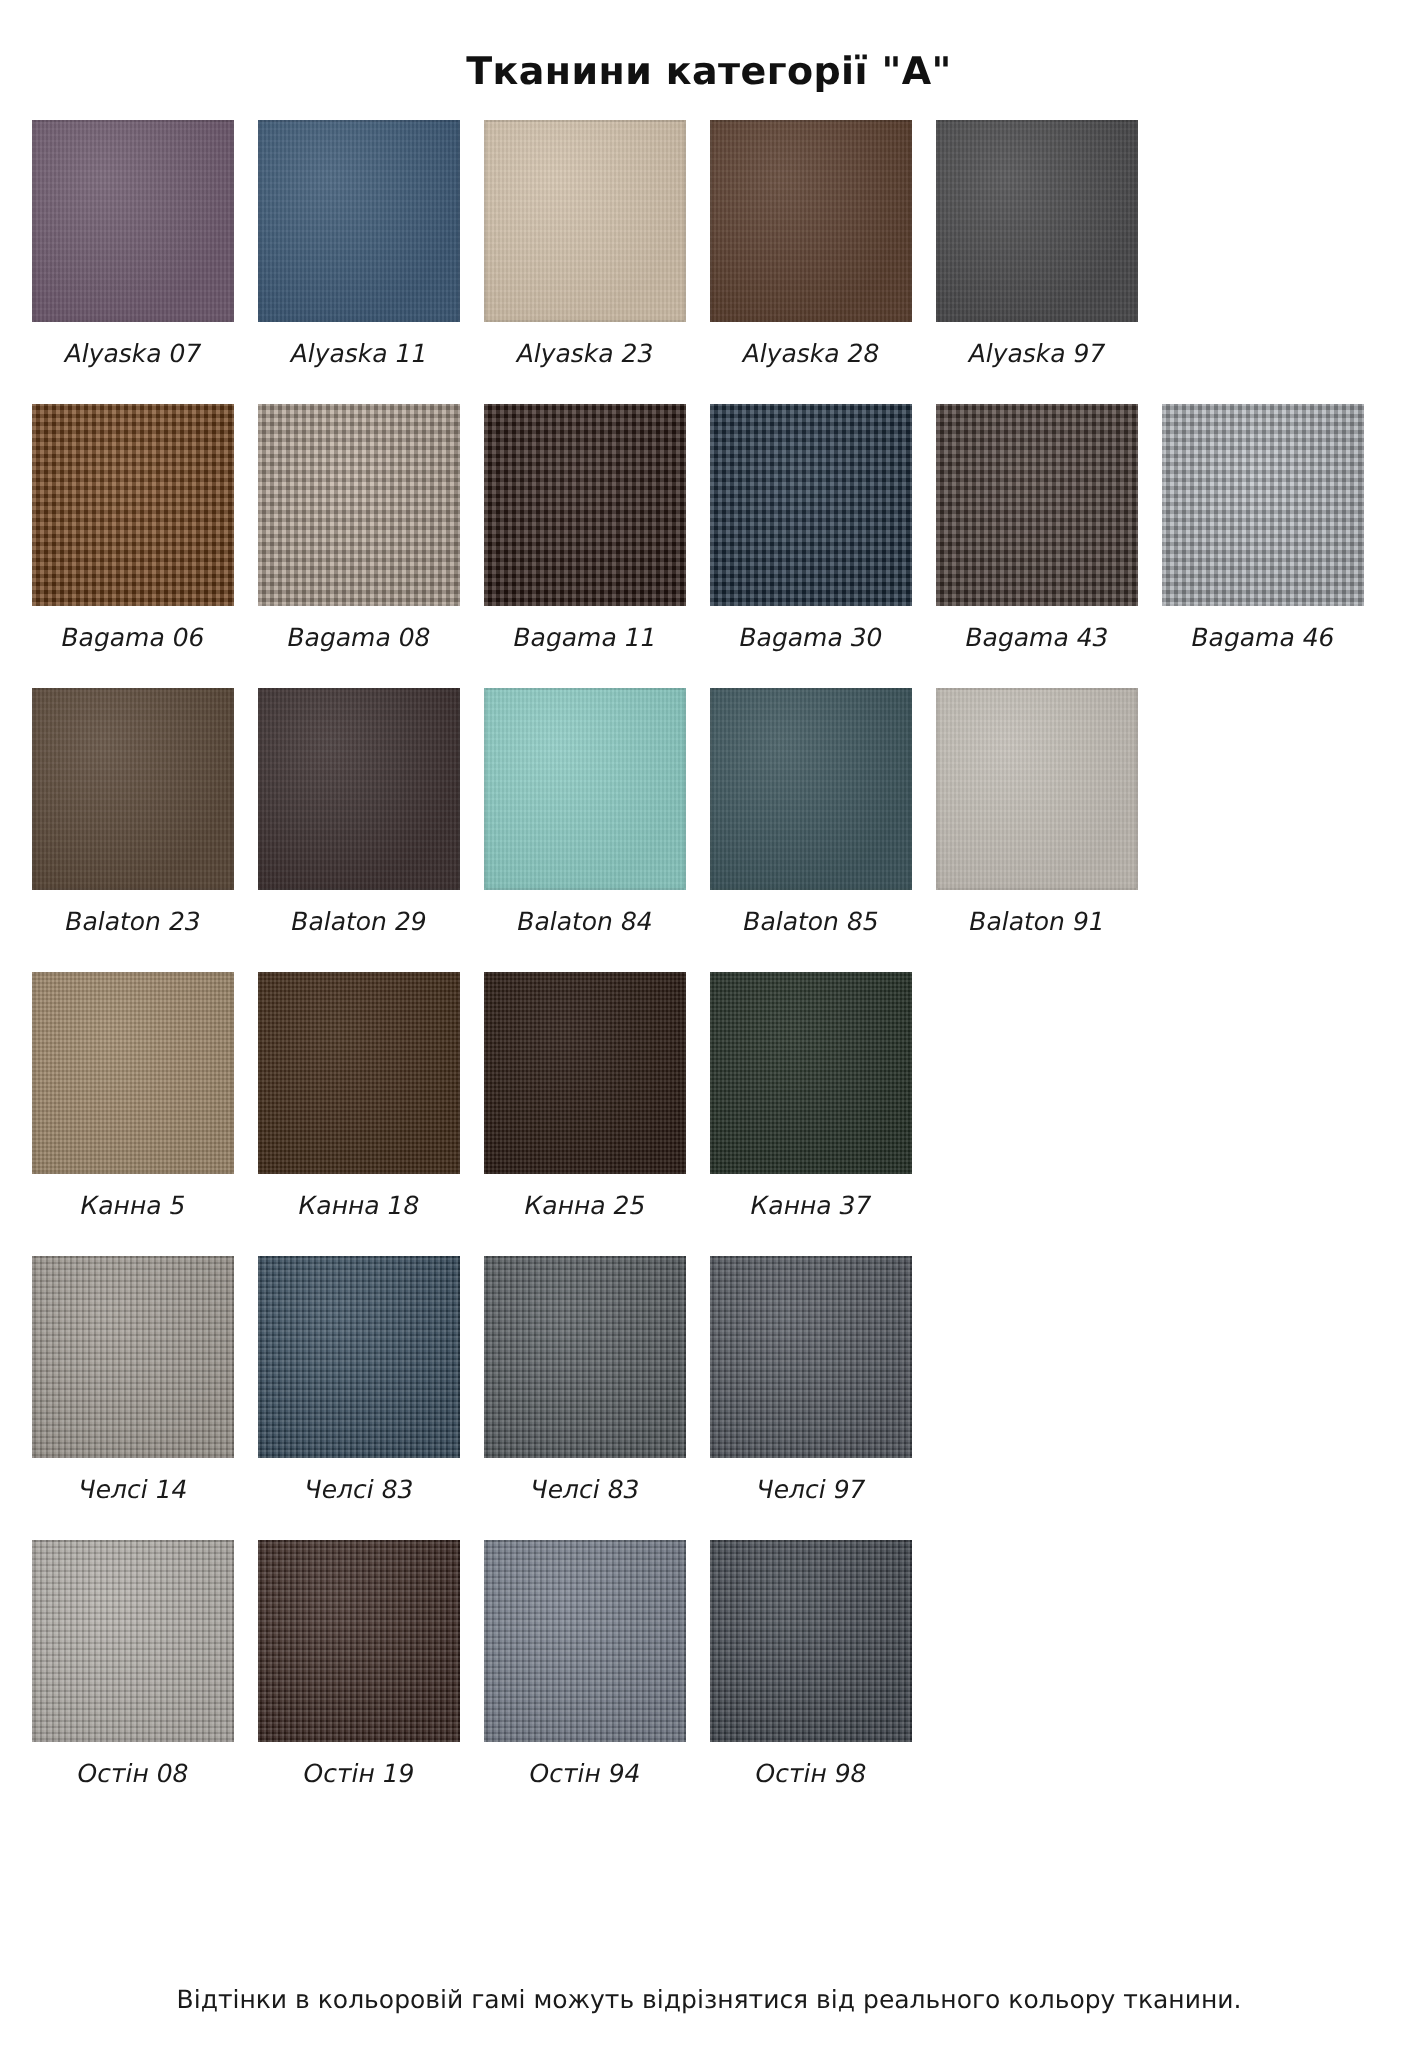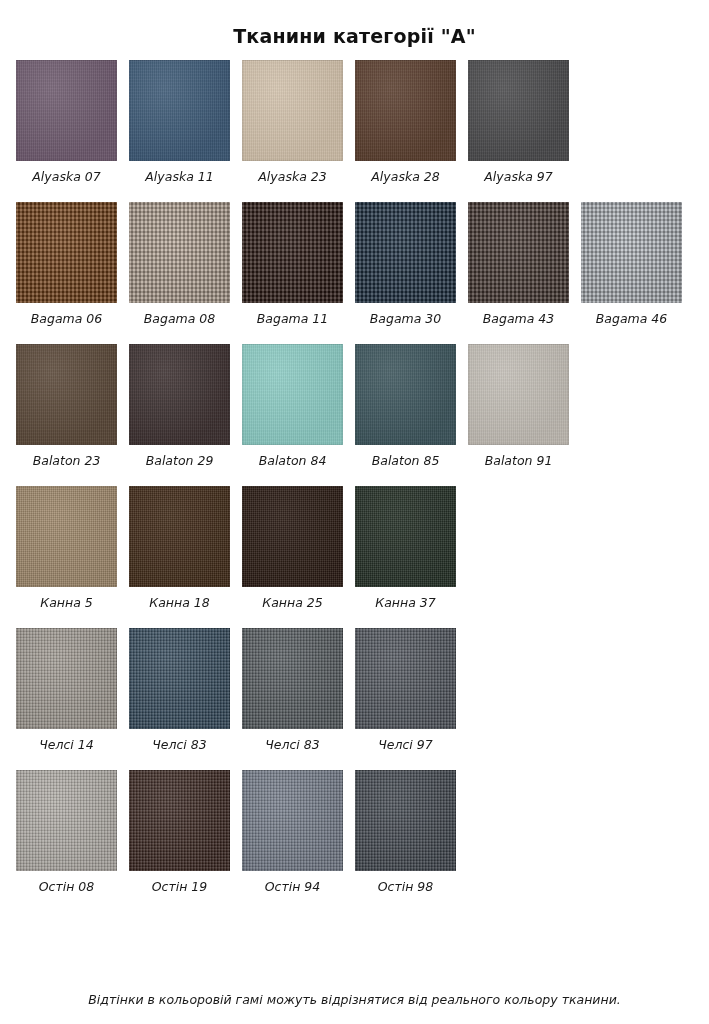--- a/index.html
+++ b/index.html
@@ -136,21 +136,20 @@
   }
 
   
   .footer-note {
     position: absolute;
     left: 0;
     right: 0;
     bottom: 16px;
     text-align: center;
     font-family: "DejaVu Sans", sans-serif;
-    font-style: italic;
     font-size: 12.5px;
     line-height: 16px;
     color: #1a1a1a;
   }
 </style>
 </head>
 <body>
 
 <div id="page">
 

